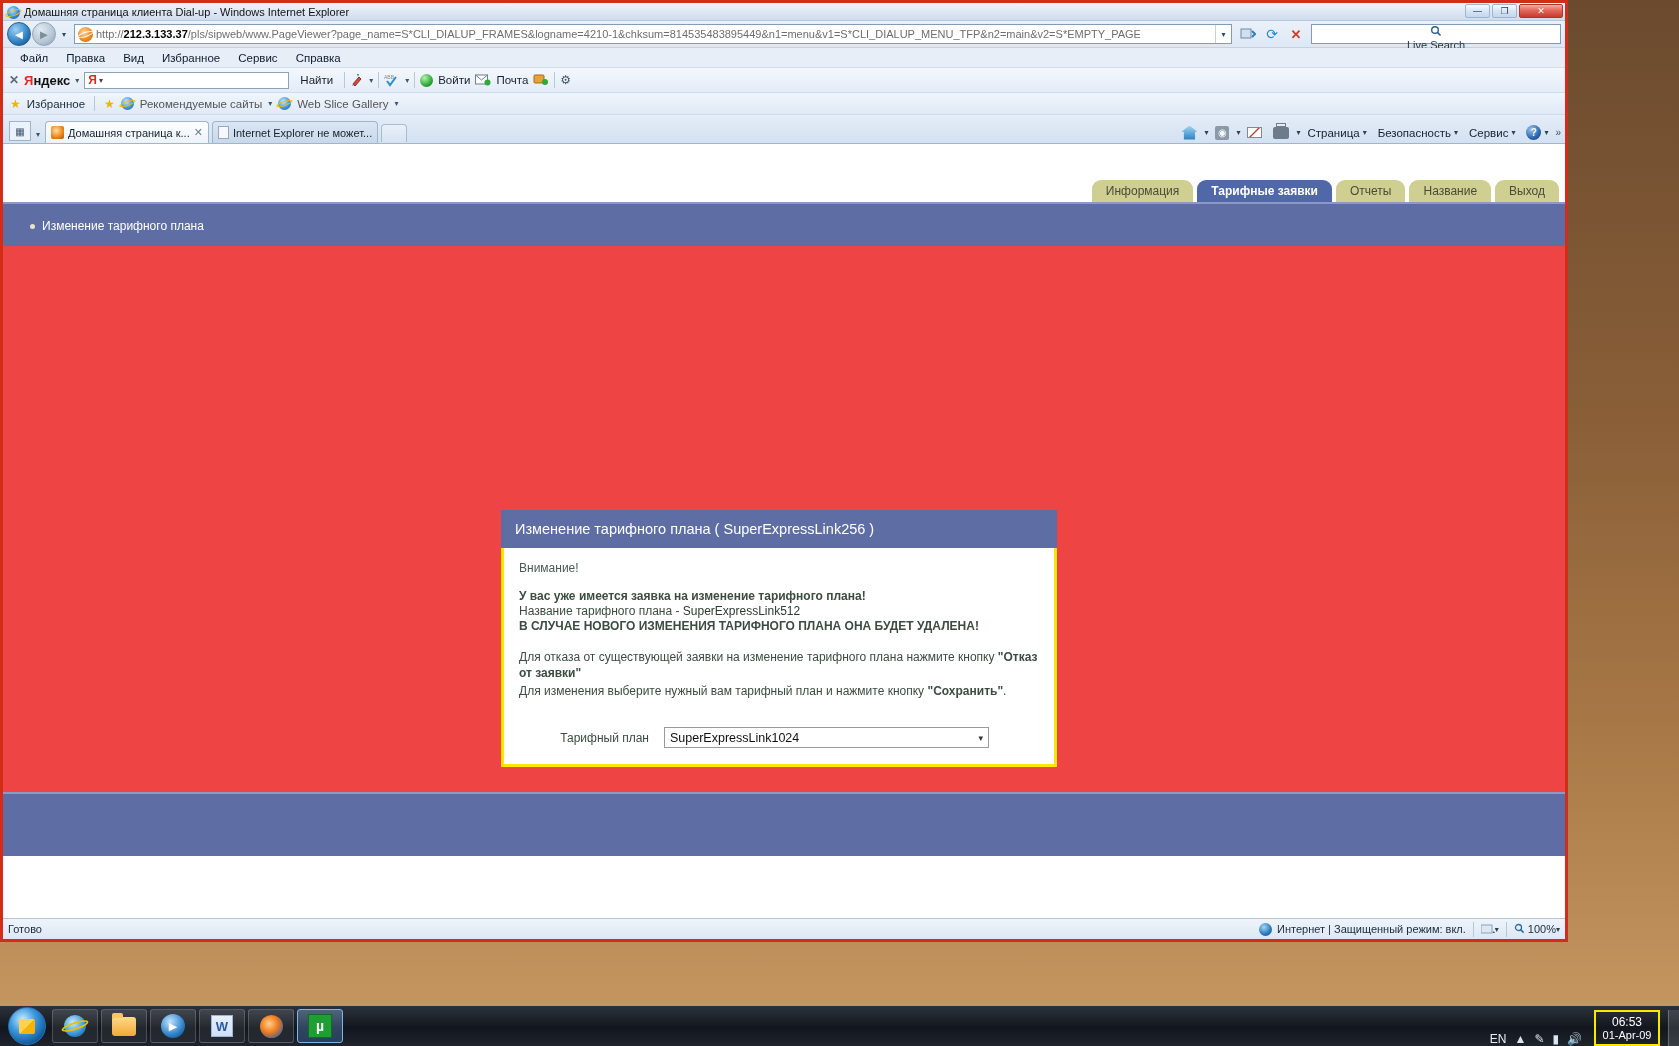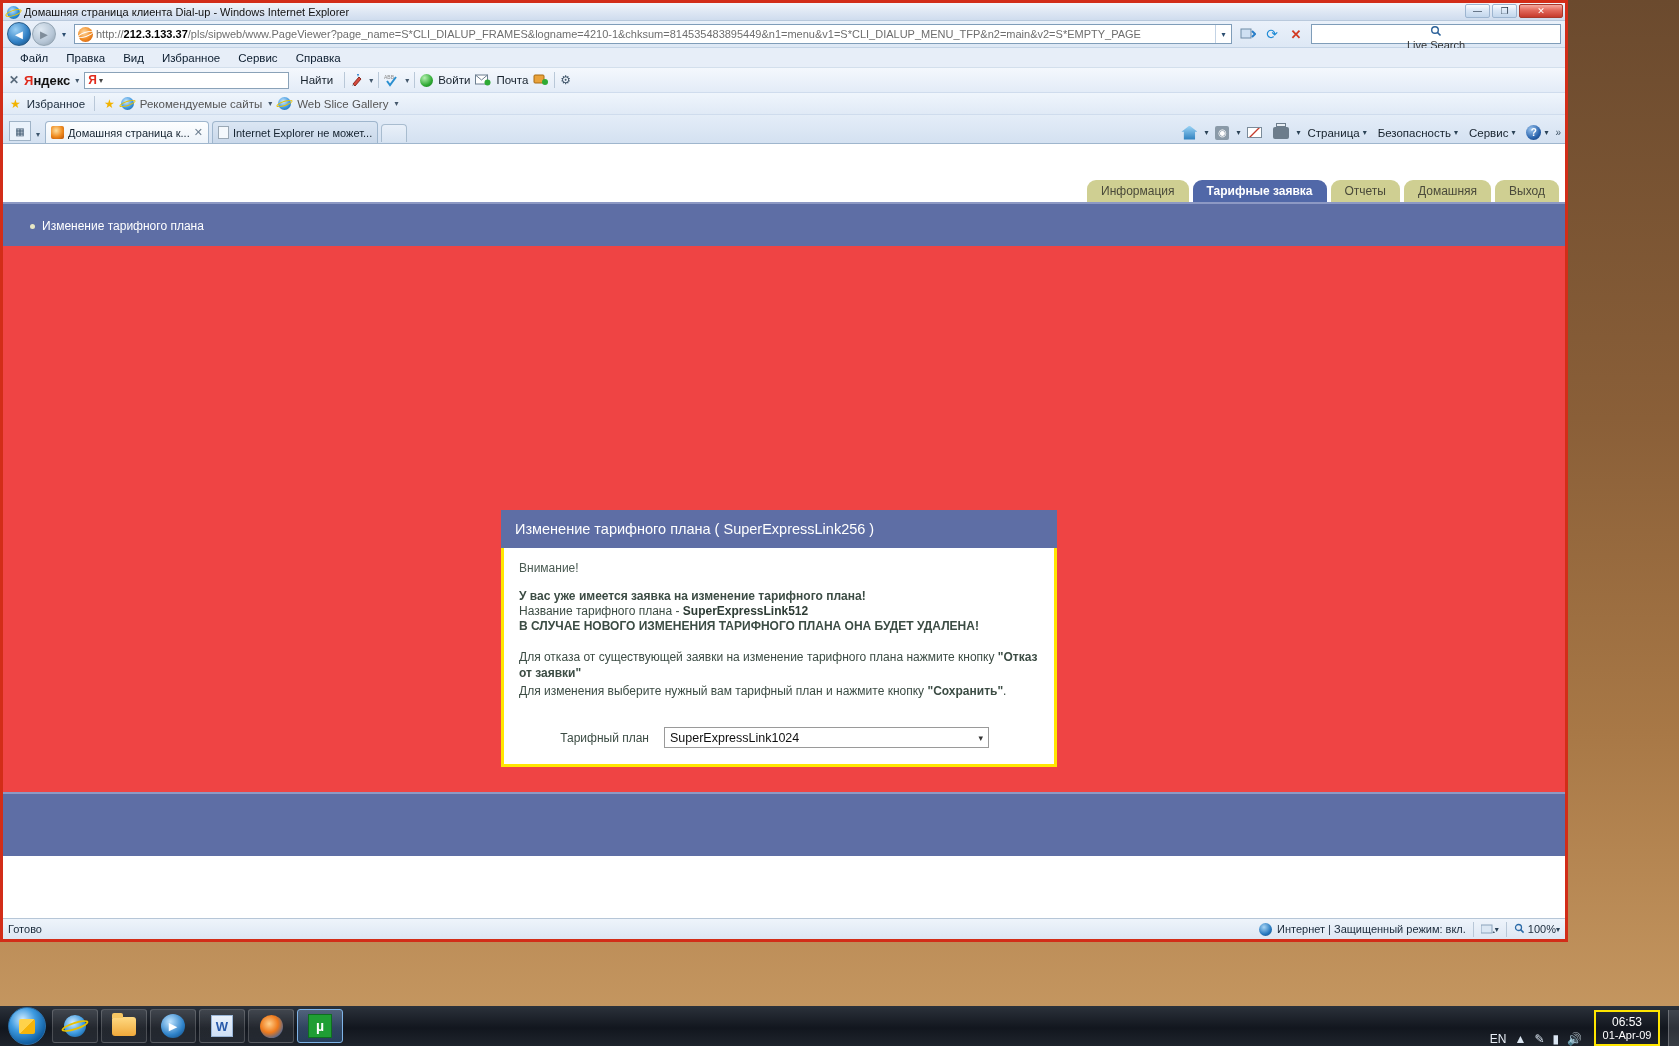--- a/index.html
+++ b/index.html
@@ -316,21 +316,21 @@
     border-top: none;
     background: #fff;
     padding: 13px 15px 16px 15px;
     box-sizing: border-box;
   }
   #card-body .attn {
     font-size: 12px; color: #4a5a52; margin-bottom: 14px;
   }
   .line { font-size: 12px; color: #3c4c44; line-height: 15px; }
   .line.b { font-weight: bold; }
-  .line strong { font-weight: bold; color: #2d3b34; }
+  .line strong { font-weight: normal; color: #2d3b34; }
   .hl { background: #ffe600; padding: 0 1px; }
   .gap { height: 13px; }
   .para { font-size: 12px; color: #3c4c44; line-height: 16px; margin-top: 2px; }
   .para b { font-weight: bold; }
   #select-row {
     display: flex; align-items: center; margin-top: 28px;
   }
   #select-label {
     font-size: 12px; color: #3c4c44; width: 145px; text-align: right;
     padding-right: 15px; box-sizing: border-box;
@@ -601,23 +601,23 @@
         </span>
       <span class="chevrons">»</span>
     </div>
   </div>
 
   <div id="viewport">
 
     <div id="page-tabstrip">
       <div id="nav-tabs">
         <div class="ptab">Информация</div>
-        <div class="ptab active">Тарифные заявка</div>
+        <div class="ptab active">Тарифные заявки</div>
         <div class="ptab">Отчеты</div>
-        <div class="ptab">Домашняя</div>
+        <div class="ptab">Название</div>
         <div class="ptab">Выход</div>
       </div>
     </div>
 
     <div id="page-band">
       <div id="breadcrumb">
         <span class="bullet"></span>
         <span>Изменение тарифного плана</span>
       </div>
     </div>

